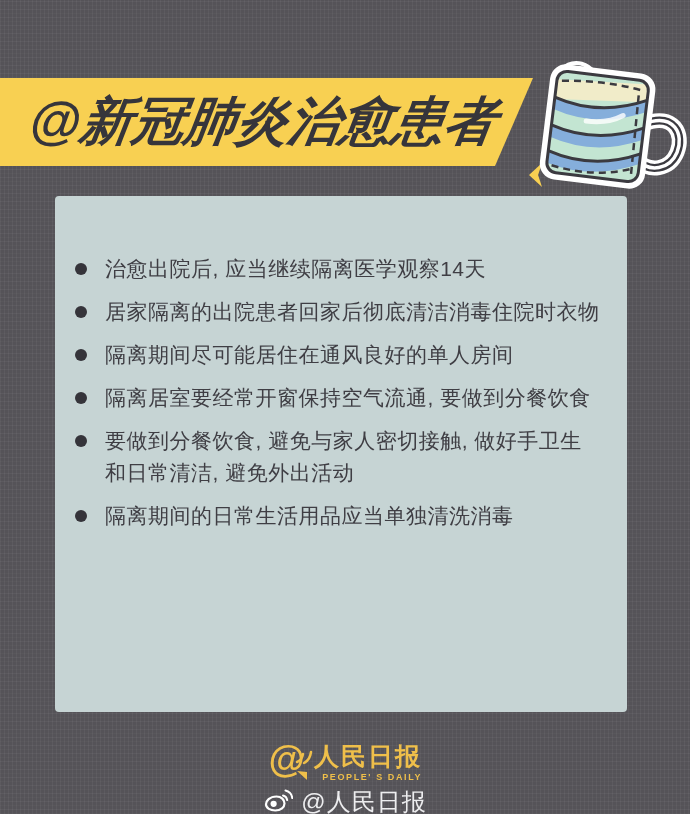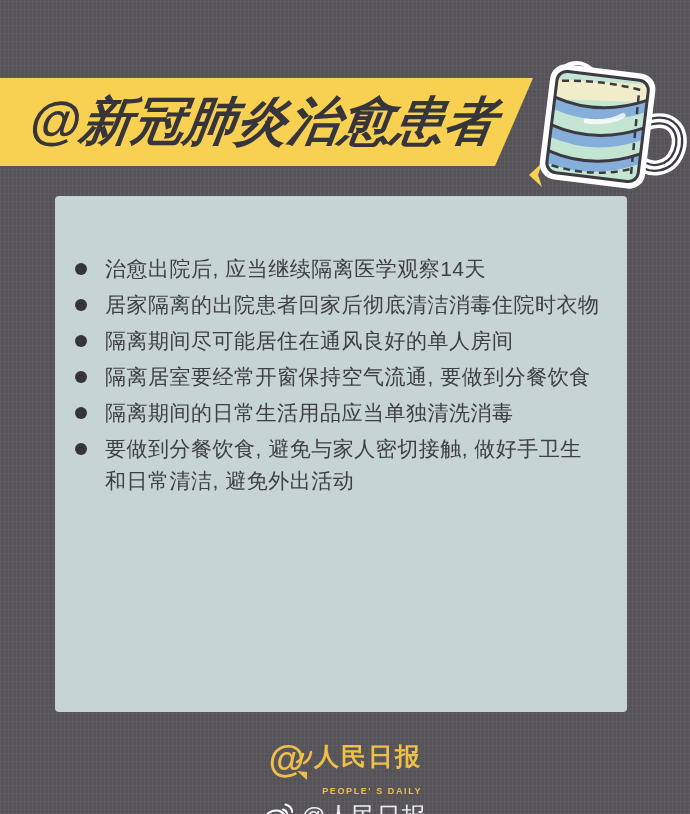--- a/index.html
+++ b/index.html
@@ -29,36 +29,36 @@
     background:#f8d052;clip-path:polygon(100% 0,0 50%,100% 100%,70% 50%);z-index:1;
   }
 
   
   .mask-wrap{position:absolute;left:531px;top:38px;width:158px;height:172px;z-index:3;}
 
   
   .content-box{
     position:absolute;left:55px;top:196px;width:572px;height:516px;
     background:#c6d4d4;border-radius:4px;box-sizing:border-box;
-    padding:57px 27px 0 20px;display:flex;flex-direction:column;gap:4px;
+    padding:57px 27px 0 20px;display:flex;flex-direction:column;gap:11px;
   }
   .item{display:flex;}
   .dot{width:12px;height:12px;border-radius:50%;background:#35343a;margin-top:10px;flex:none;}
   .item-text{margin-left:18px;font-size:21px;line-height:32px;color:#3f3e44;letter-spacing:0.5px;}
 
   
   .footer{position:absolute;left:0;top:741px;width:690px;display:flex;flex-direction:column;align-items:center;}
   .pd-logo{display:flex;align-items:flex-start;}
   .pd-at{position:relative;font-size:37px;line-height:37px;font-weight:bold;color:#efbf4a;font-style:italic;}
   .pd-waves{position:absolute;top:-7px;right:-9px;}
   .pd-tail{position:absolute;right:-3px;bottom:-2px;width:10px;height:9px;background:#efbf4a;
            clip-path:polygon(0 0,100% 100%,100% 10%);}
   .pd-col{display:flex;flex-direction:column;margin-left:10px;margin-top:3px;text-align:right;}
   .pd-name{font-size:25px;font-weight:bold;color:#efbf4a;letter-spacing:2px;line-height:25px;}
-  .pd-sub{font-size:9px;font-weight:bold;color:#efbf4a;letter-spacing:1.6px;margin-top:17px;}
+  .pd-sub{font-size:9px;font-weight:bold;color:#efbf4a;letter-spacing:1.6px;margin-top:3px;}
   .weibo-row{display:flex;align-items:center;margin-top:4px;}
   .weibo-handle{font-size:24px;color:#ededef;margin-left:8px;letter-spacing:1px;}
 </style>
 </head>
 <body>
 
 <div class="canvas">
 
   <div class="banner">
     <div class="banner-title">@新冠肺炎治愈患者</div>
@@ -112,25 +112,25 @@
     <div class="item">
       <span class="dot"></span>
       <span class="item-text">隔离期间尽可能居住在通风良好的单人房间</span>
     </div>
     <div class="item">
       <span class="dot"></span>
       <span class="item-text">隔离居室要经常开窗保持空气流通, 要做到分餐饮食</span>
     </div>
     <div class="item">
       <span class="dot"></span>
-      <span class="item-text">隔离期间的日常生活用品应当单独清洗消毒</span>
+      <span class="item-text">要做到分餐饮食, 避免与家人密切接触, 做好手卫生和日常清洁, 避免外出活动</span>
     </div>
     <div class="item">
       <span class="dot"></span>
-      <span class="item-text">要做到分餐饮食, 避免与家人密切接触, 做好手卫生和日常清洁, 避免外出活动</span>
+      <span class="item-text">隔离期间的日常生活用品应当单独清洗消毒</span>
     </div>
   </div>
 
   <div class="footer">
     <div class="pd-logo">
       <span class="pd-at">
         <span>@</span>
         <span class="pd-waves">
           <svg width="18" height="16" viewBox="0 0 18 16">
             <path d="M2 13 q5 -2 6 -8" stroke="#efbf4a" stroke-width="2.5" fill="none" stroke-linecap="round"></path>

